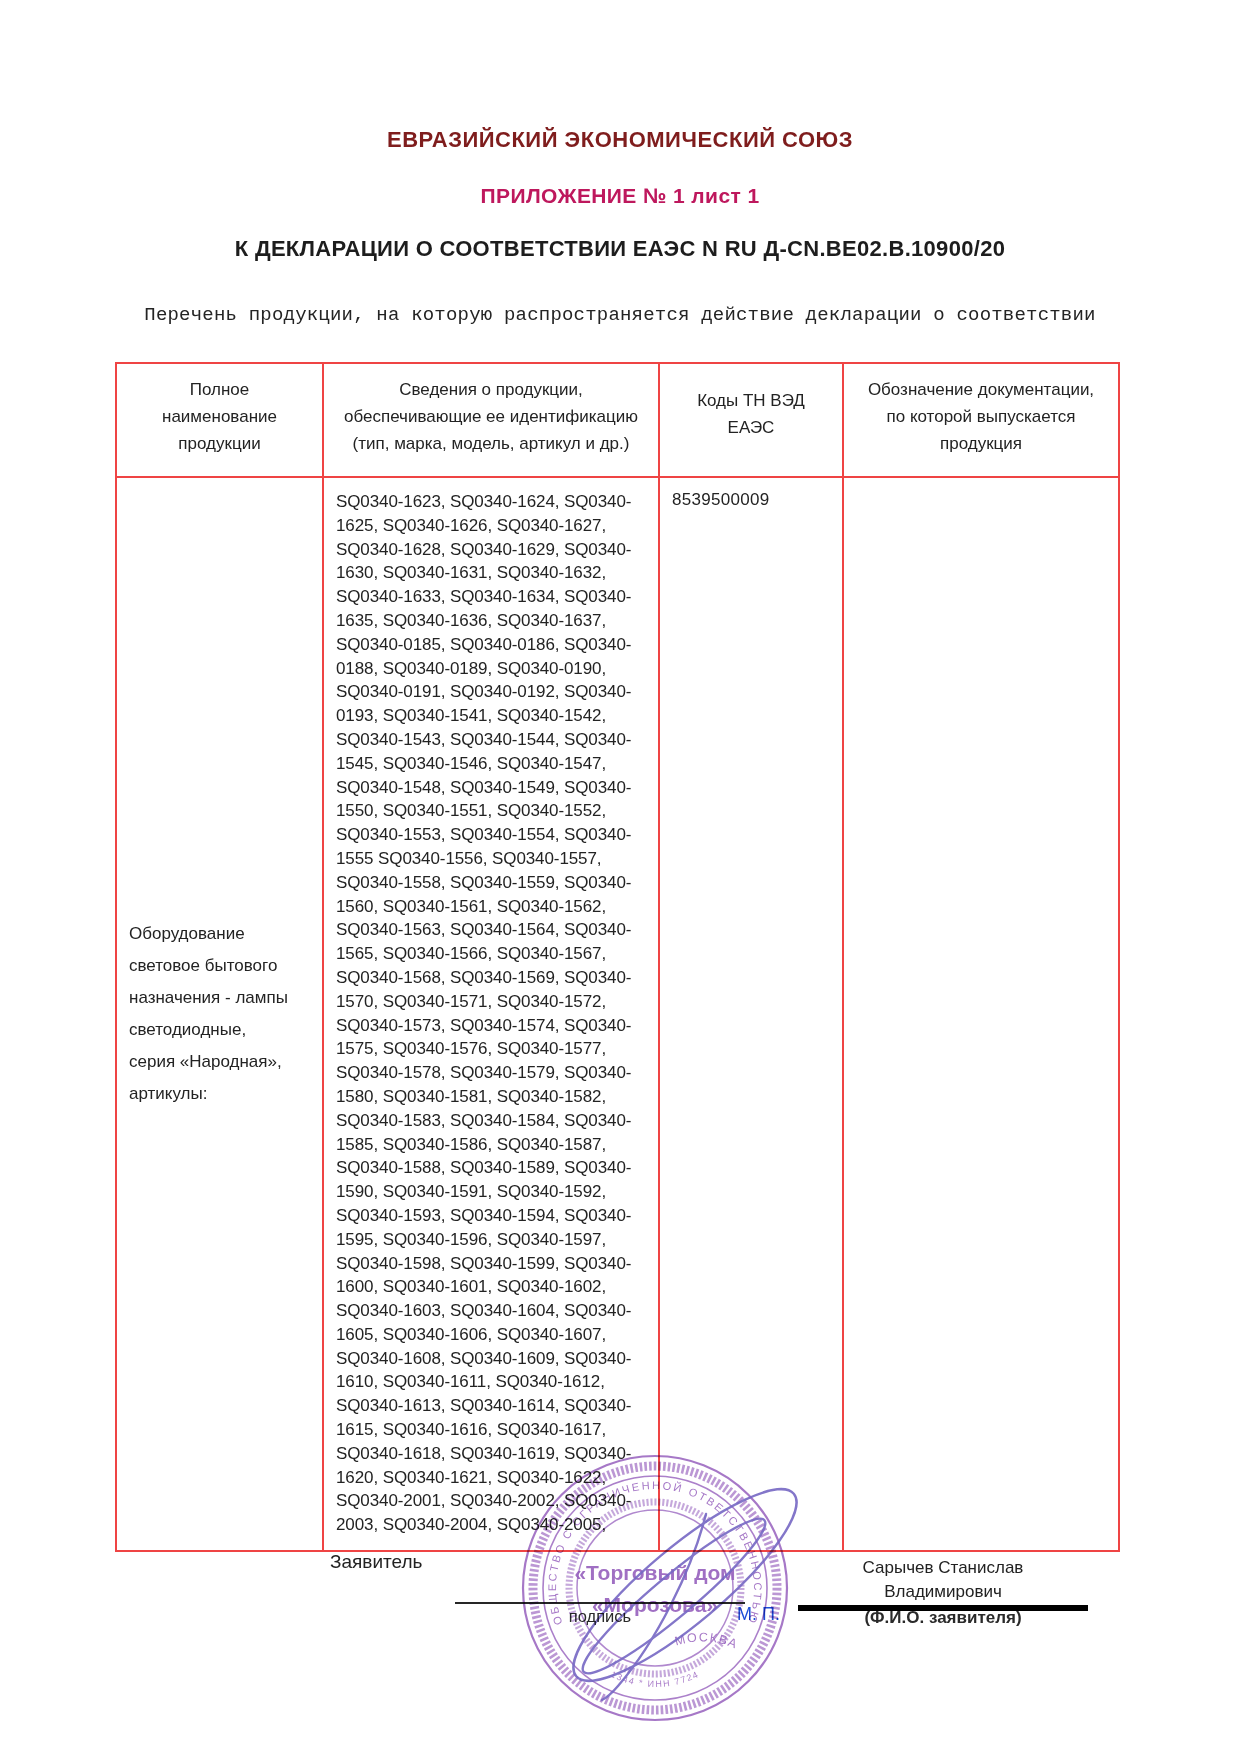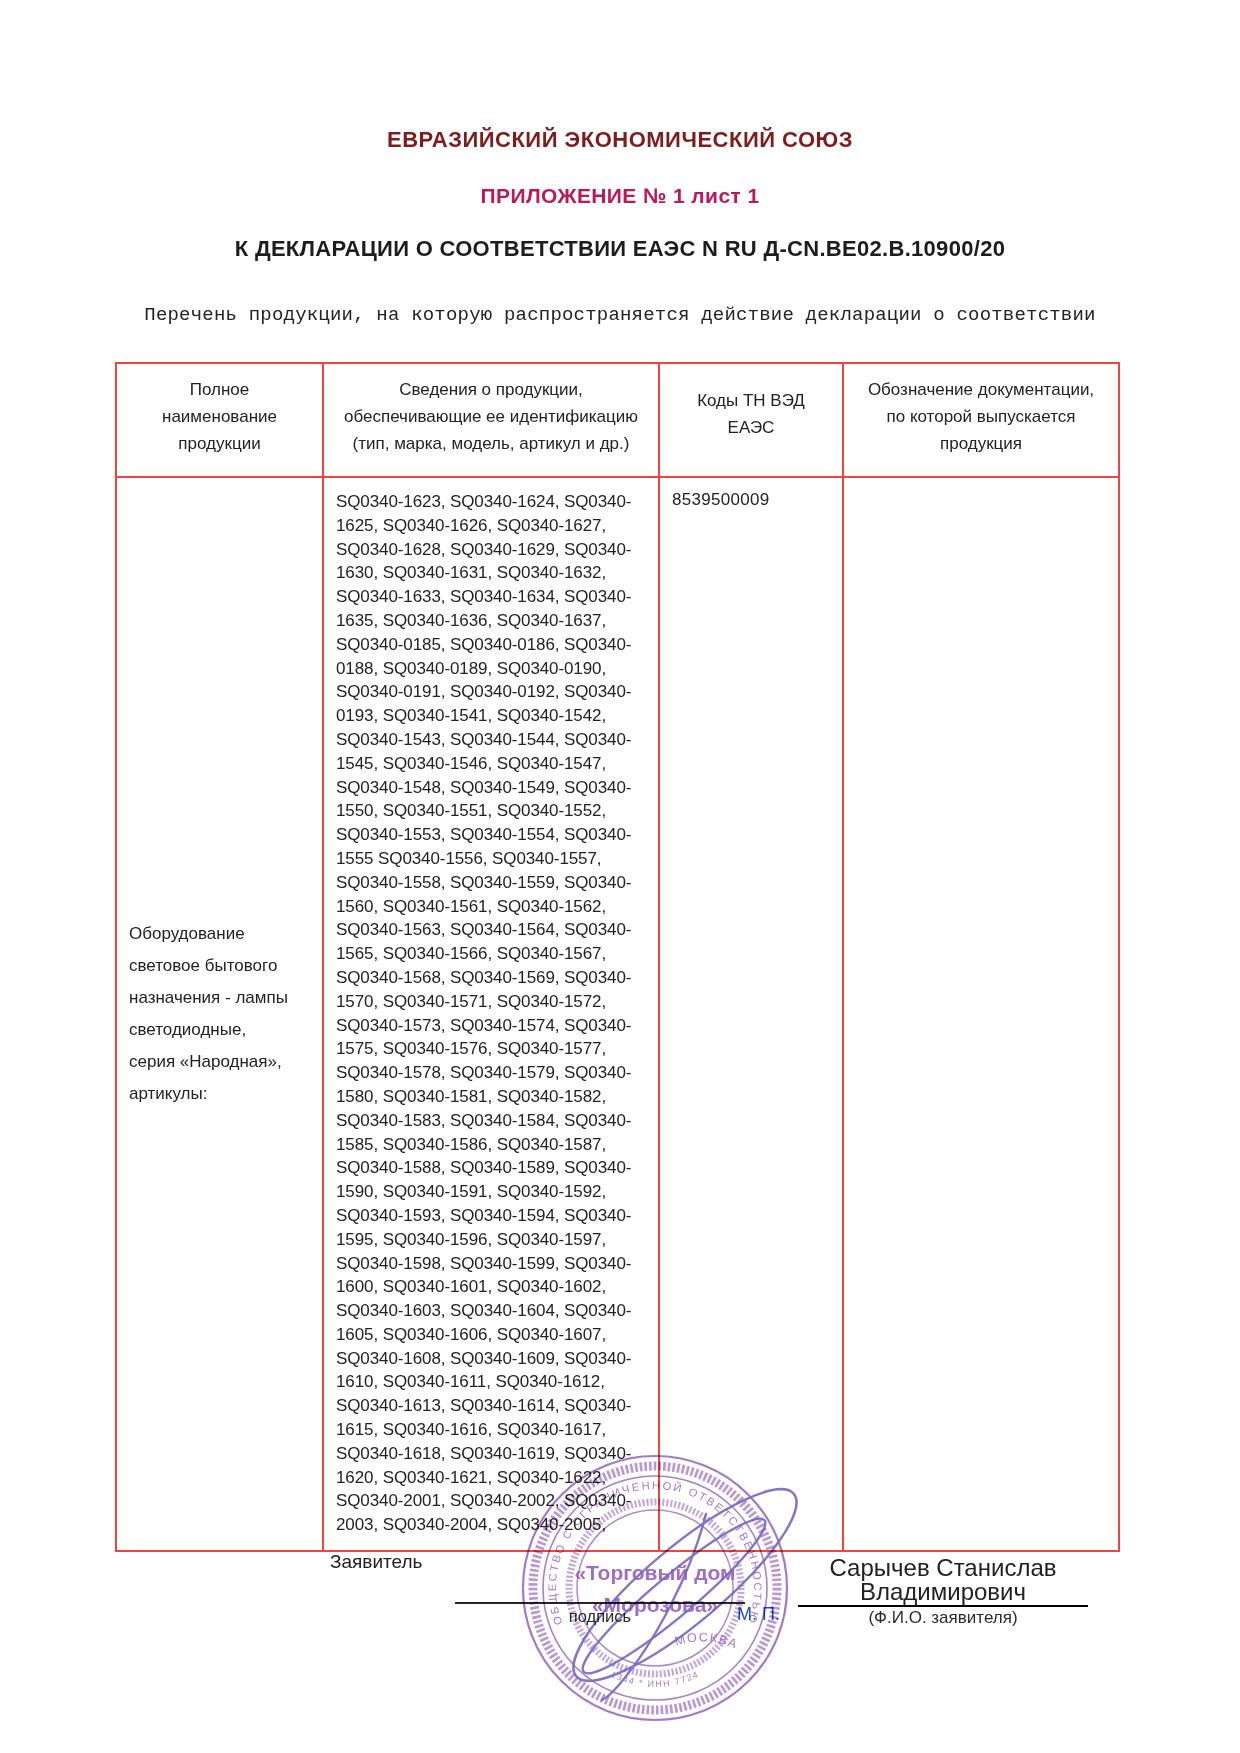--- a/index.html
+++ b/index.html
@@ -31,22 +31,22 @@
   td.hdr{vertical-align:top;padding-top:7px;text-align:center;line-height:27px;white-space:pre-line;height:88px;}
   td.hdr.mid{vertical-align:middle;padding-top:0;}
   td.body-name{vertical-align:middle;padding-left:16px;padding-right:6px;line-height:32px;white-space:pre-line;font-size:17px;margin-top:20px;}
   td.body-articles{vertical-align:top;padding:7px 6px 0 11px;line-height:23.8px;white-space:pre-line;font-size:17.5px;letter-spacing:-0.1px;height:1048px;}
   td.body-code{vertical-align:top;padding:8px 4px 0 13px;font-size:17.5px;letter-spacing:.3px;}
   td.body-doc{vertical-align:top;}
   .applicant-label{position:absolute;left:330px;top:1551px;font-size:19px;color:#222;}
   .sig-line{position:absolute;left:455px;top:1584px;width:290px;height:18px;border-bottom:2px solid #262626;}
   .sig-caption{position:absolute;left:455px;top:1607px;width:290px;text-align:center;font-size:16.5px;color:#2a2a2a;}
   .mp-label{position:absolute;left:737px;top:1604px;font-size:18px;color:#1d4ed8;}
-  .name-block{position:absolute;left:798px;top:1556px;width:290px;text-align:center;font-size:24px;line-height:24px;color:#222;border-bottom:2px solid #000000;padding-bottom:1px;white-space:pre-line;}
-  .name-caption{position:absolute;left:798px;top:1608px;width:290px;text-align:center;font-size:17px;color:#2a2a2a;}
+  .name-block{position:absolute;left:798px;top:1556px;width:290px;text-align:center;font-size:17px;line-height:24px;color:#222;border-bottom:6px solid #000000;padding-bottom:1px;white-space:pre-line;}
+  .name-caption{position:absolute;left:798px;top:1608px;width:290px;text-align:center;font-size:17px;color:#2a2a2a;font-weight:bold;}
   .stamp-svg{position:absolute;left:460px;top:1430px;width:390px;height:330px;mix-blend-mode:multiply;pointer-events:none;}
 </style>
 </head>
 <body>
 
 <div class="page">
 
   <div class="title1 center">ЕВРАЗИЙСКИЙ ЭКОНОМИЧЕСКИЙ СОЮЗ</div>
   <div class="title2 center">ПРИЛОЖЕНИЕ № 1 лист 1</div>
   <div class="title3 center">К ДЕКЛАРАЦИИ О СООТВЕТСТВИИ ЕАЭС N RU Д-CN.BE02.B.10900/20</div>

